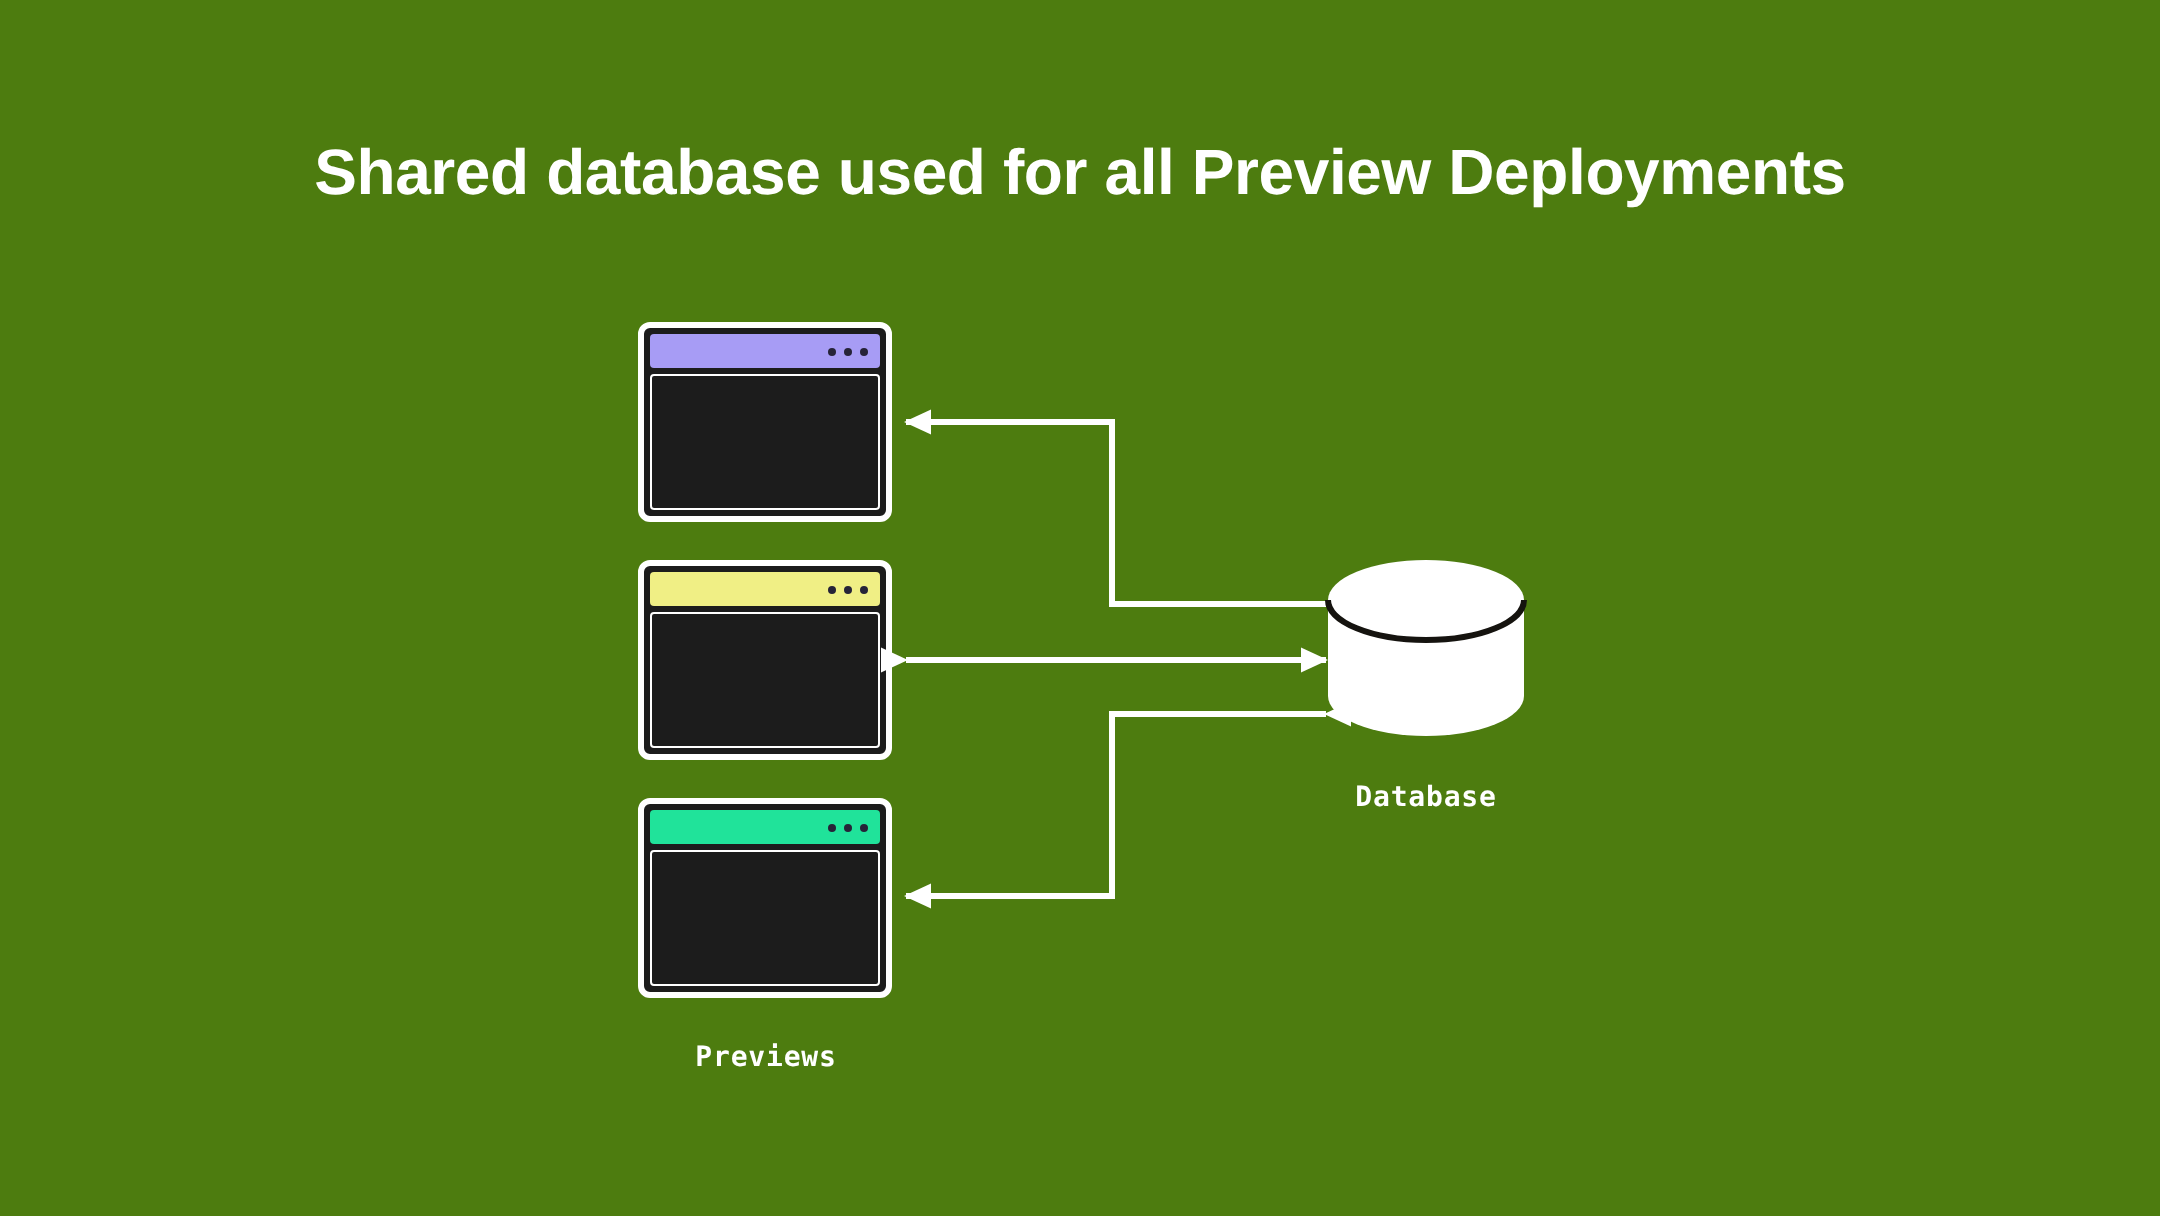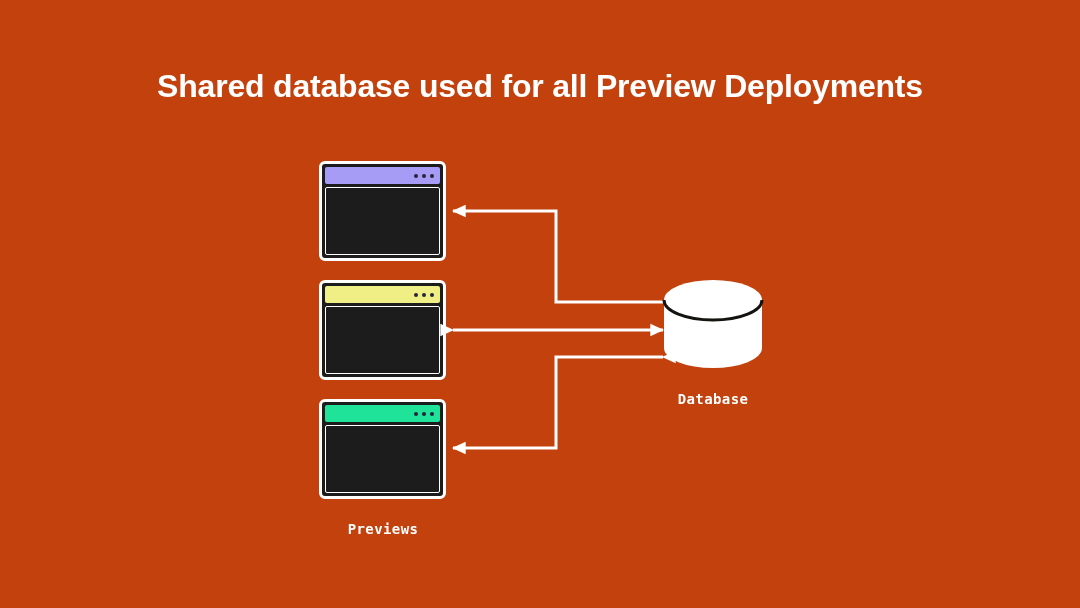--- a/index.html
+++ b/index.html
@@ -4,21 +4,21 @@
 <style>
   html, body {
     margin: 0;
     padding: 0;
     background: #1c1c1c;
   }
   #stage {
     position: relative;
     width: 1080px;
     height: 608px;
-    background: #c2410c;
+    background: #4d7c0f;
     overflow: hidden;
     font-family: "Liberation Sans", sans-serif;
   }
   #title {
     position: absolute;
     left: 0;
     top: 68px;
     width: 1080px;
     text-align: center;
     color: #ffffff;

